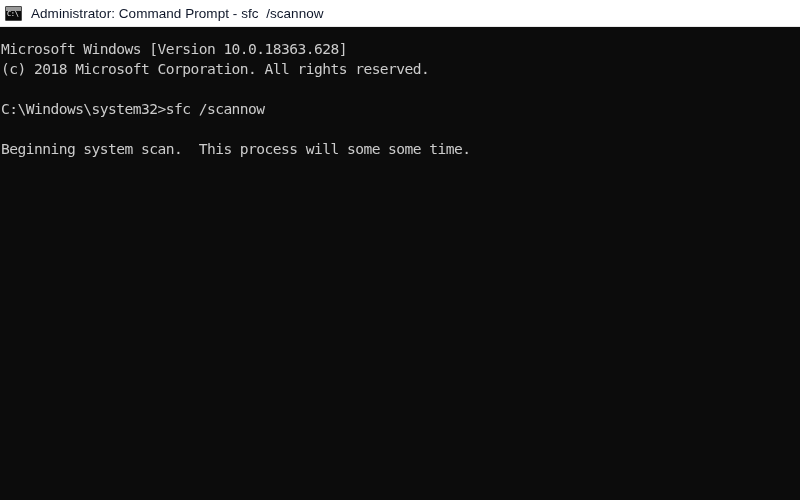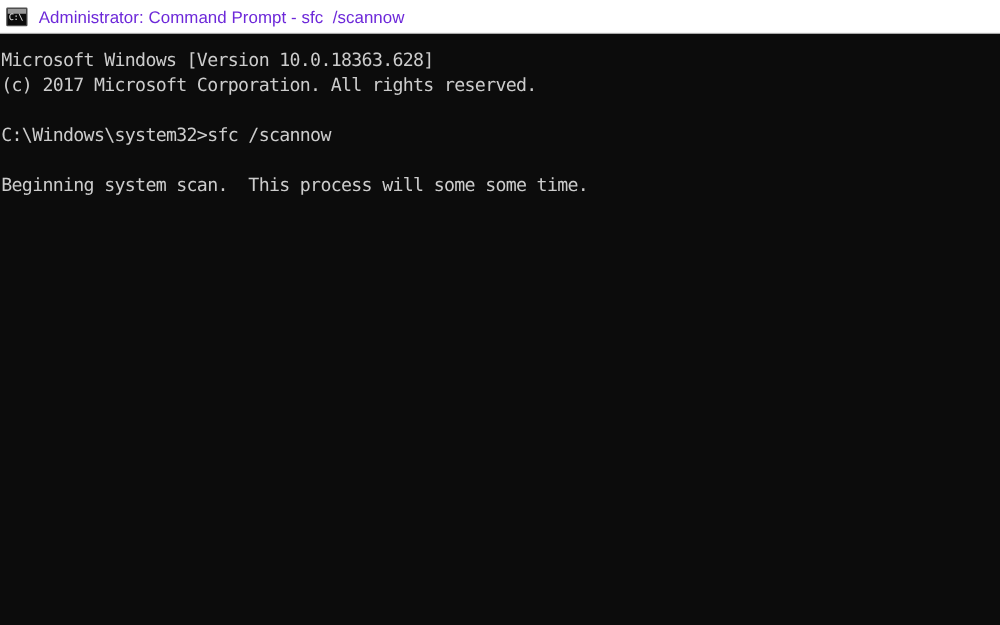--- a/index.html
+++ b/index.html
@@ -64,21 +64,21 @@
     line-height: 9px;
     letter-spacing: -0.4px;
     white-space: nowrap;
     overflow: hidden;
   }
 
   .titlebar-text {
     font-family: "Liberation Sans", sans-serif;
     font-size: 13.5px;
     line-height: 17px;
-    color: #6d28d9;
+    color: #0f172a;
     white-space: pre;
     letter-spacing: 0.05px;
     text-align: center;
   }
 
   
   .console {
     position: absolute;
     left: 0;
     top: 27px;
@@ -123,21 +123,21 @@
   <div class="titlebar">
     <span class="app-icon">
       <span class="icon-titlestrip"></span>
       <span class="icon-glyph">C:\.</span>
     </span>
     <span class="titlebar-text">Administrator: Command Prompt - sfc  /scannow</span>
   </div>
 
   <div class="console">
     <div class="console-line">Microsoft Windows [Version 10.0.18363.628]</div>
-    <div class="console-line">(c) 2017 Microsoft Corporation. All rights reserved.</div>
+    <div class="console-line">(c) 2018 Microsoft Corporation. All rights reserved.</div>
     <div class="console-line blank"></div>
     <div class="console-line">C:\Windows\system32&gt;sfc /scannow</div>
     <div class="console-line blank"></div>
     <div class="console-line">Beginning system scan.  This process will some some time.</div>
     <div class="console-line blank"></div>
     <div class="console-line blank"></div>
     <div class="console-line blank"></div>
     <div class="console-line blank"></div>
     <div class="console-line blank"></div>
     <div class="console-line blank"></div>

